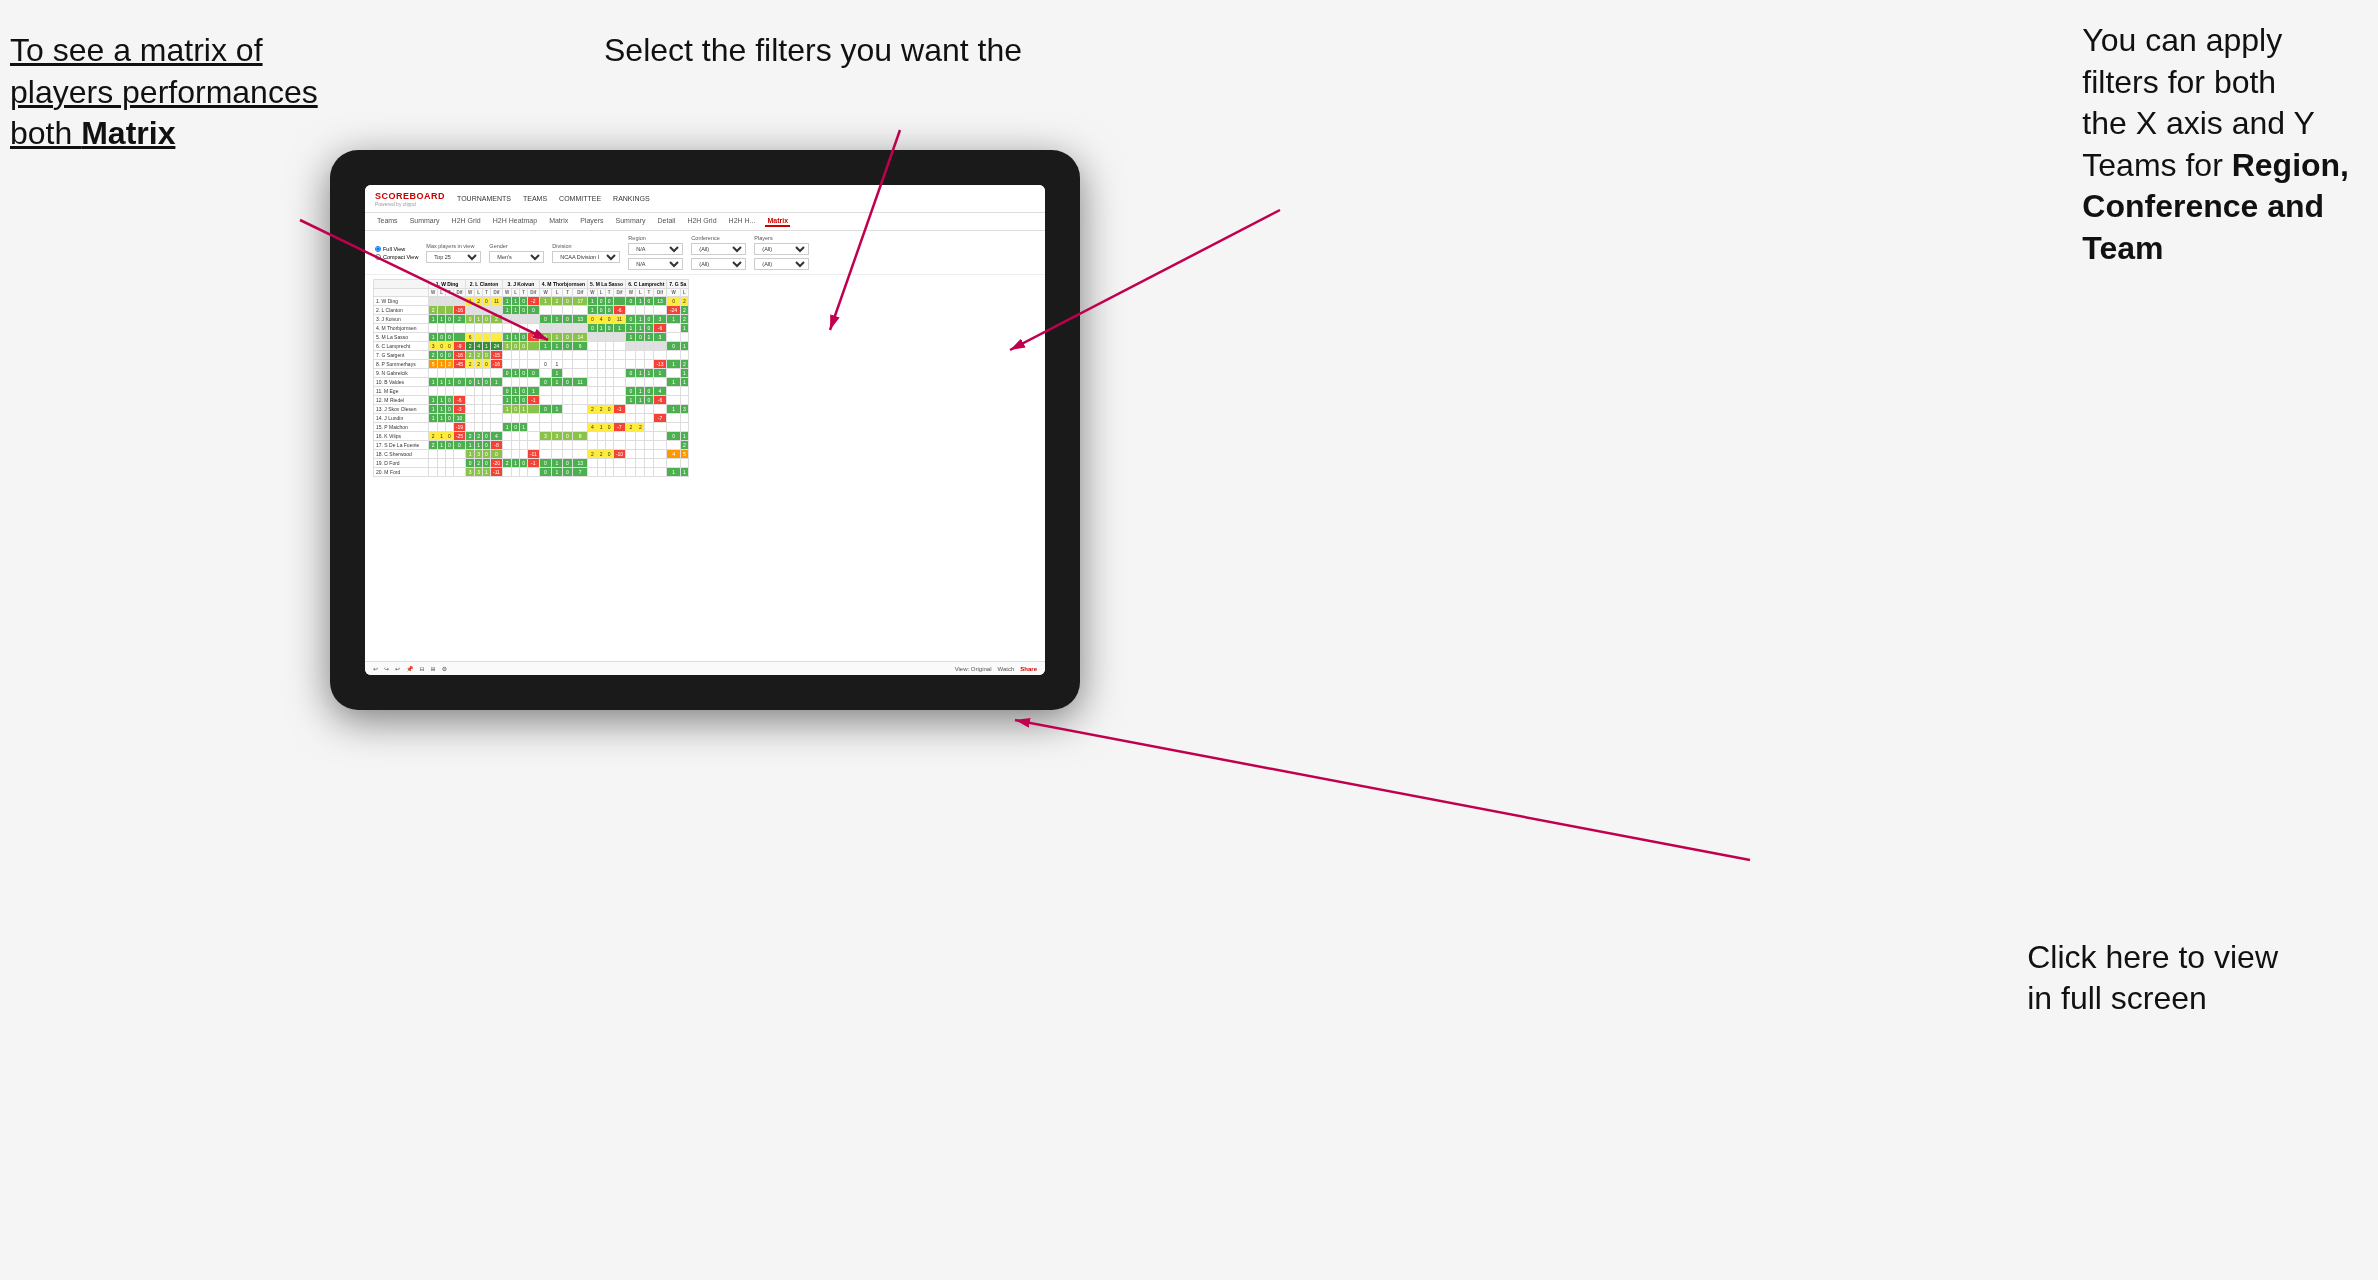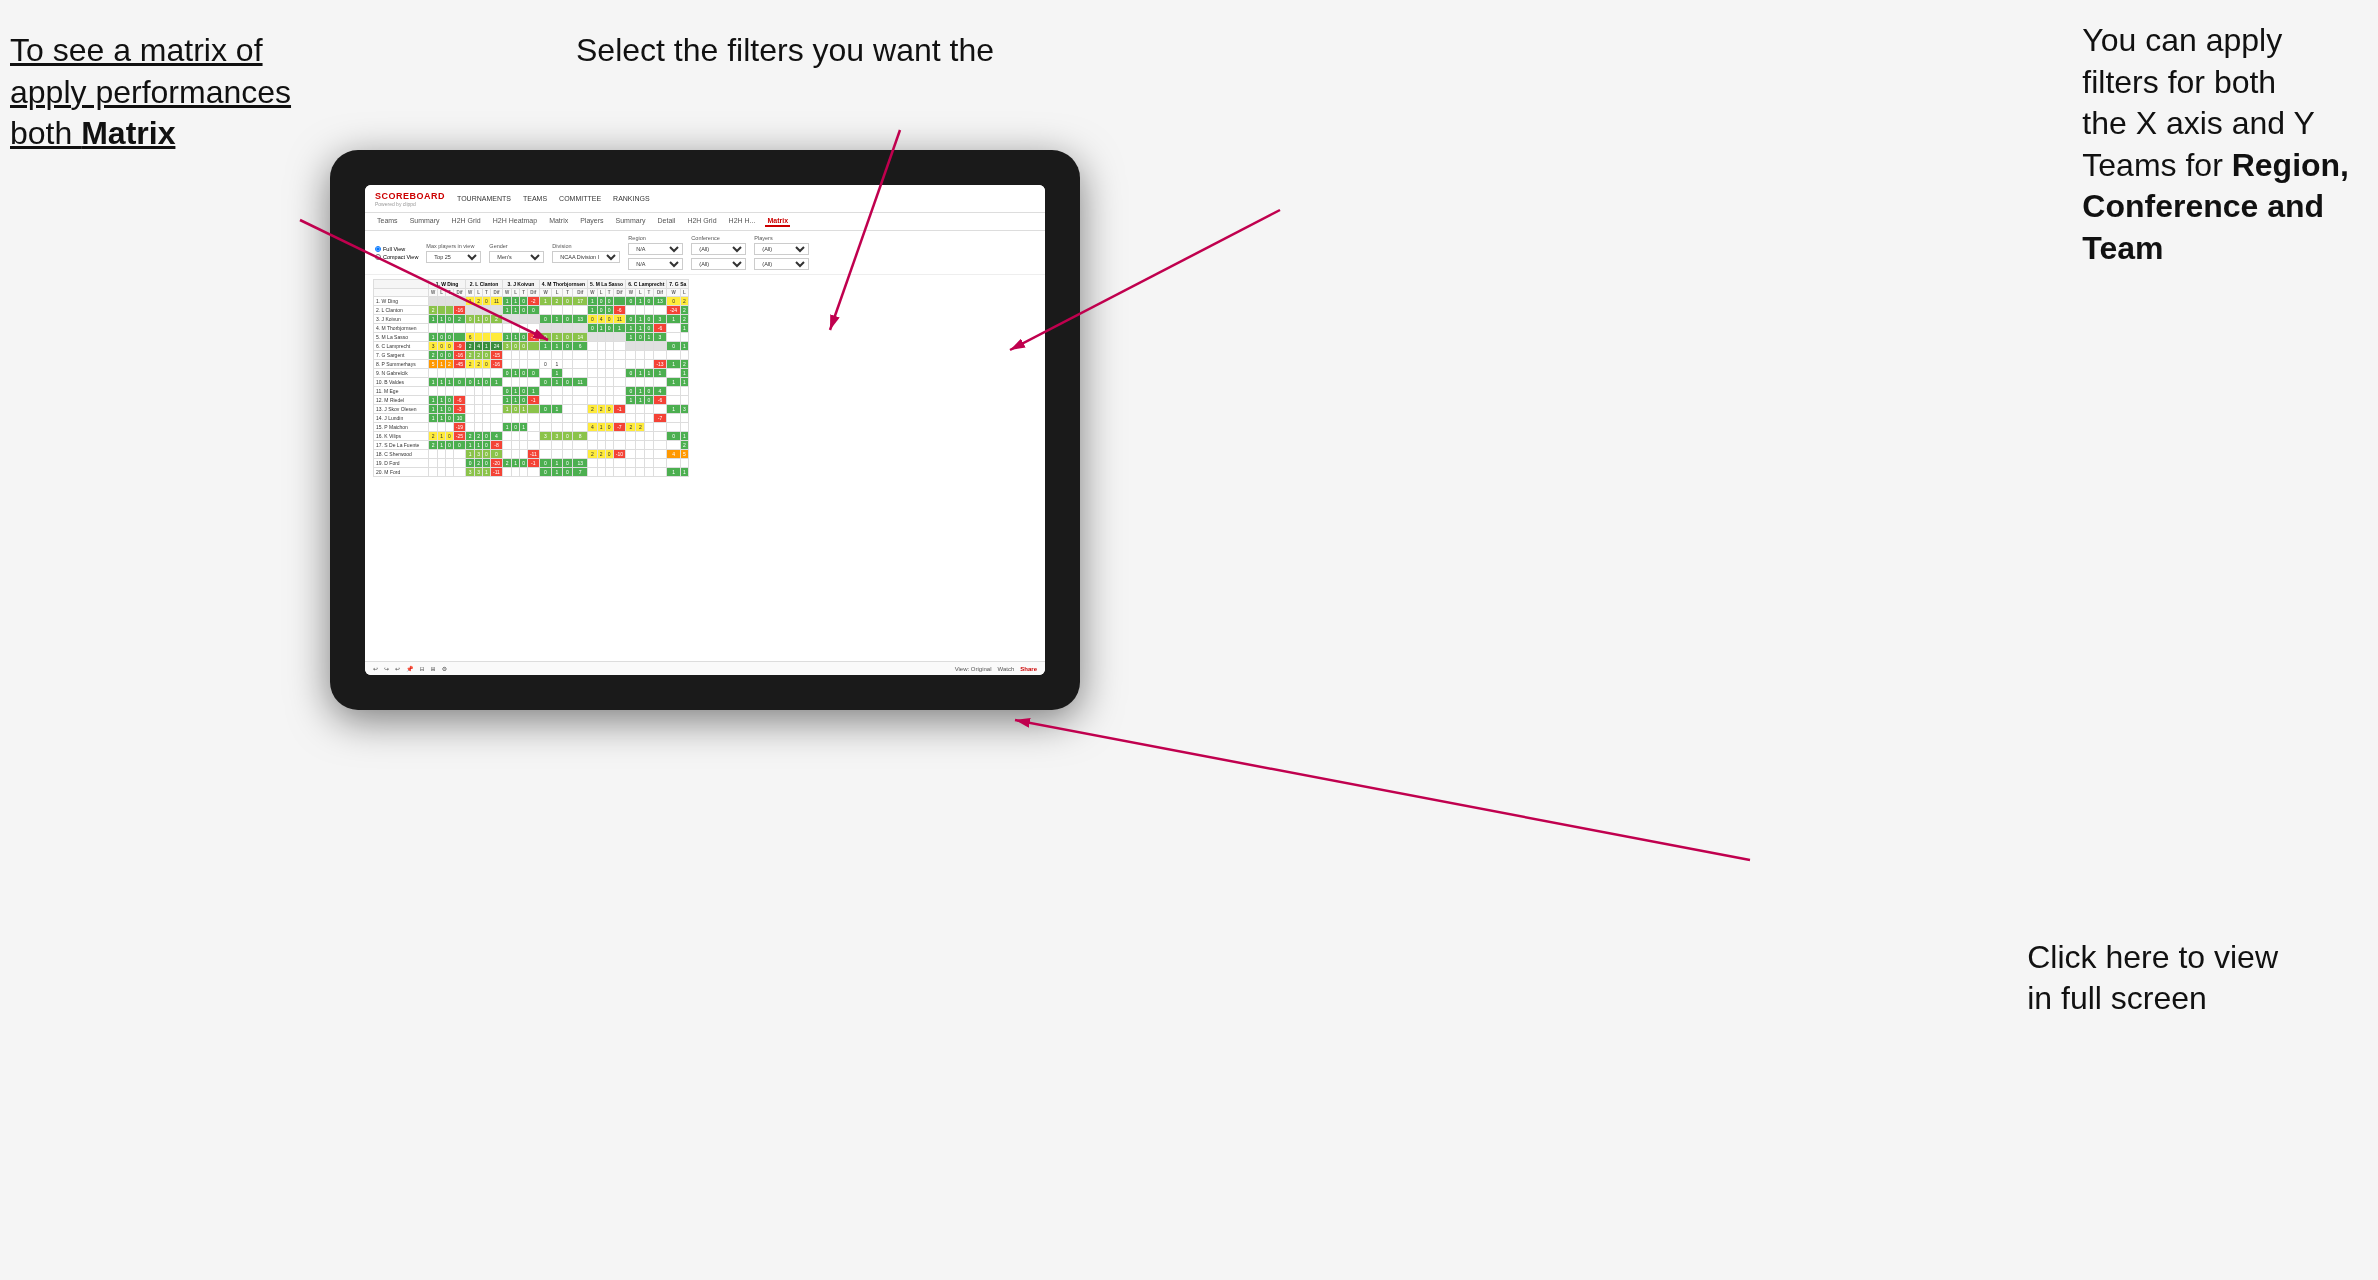--- a/index.html
+++ b/index.html
@@ -229,25 +229,25 @@
       display: flex;
       flex-direction: column;
       height: 100%;
     }
   </style>
 </head>
 <body>
 
 <div class="annotation" style="left: 10px; top: 30px; text-decoration: underline;">
   <span>To see a matrix of</span><br>
-  <span>apply performances</span><br>
+  <span>players performances</span><br>
   <span>both </span><strong>Matrix</strong>
 </div>
 
-<div class="annotation" style="left: 576px; top: 30px; text-align: center;">
+<div class="annotation" style="left: 604px; top: 30px; text-align: center;">
   <span>Select the filters you want the</span><br>
 </div>
 
 <div class="annotation" style="right: 29px; top: 20px; text-align: left;">
   <span>You  can apply</span><br>
   <span>filters for both</span><br>
   <span>the X axis and Y</span><br>
   <span>Teams for </span><strong>Region,</strong><br>
   <strong>Conference and</strong><br>
   <strong>Team</strong>

